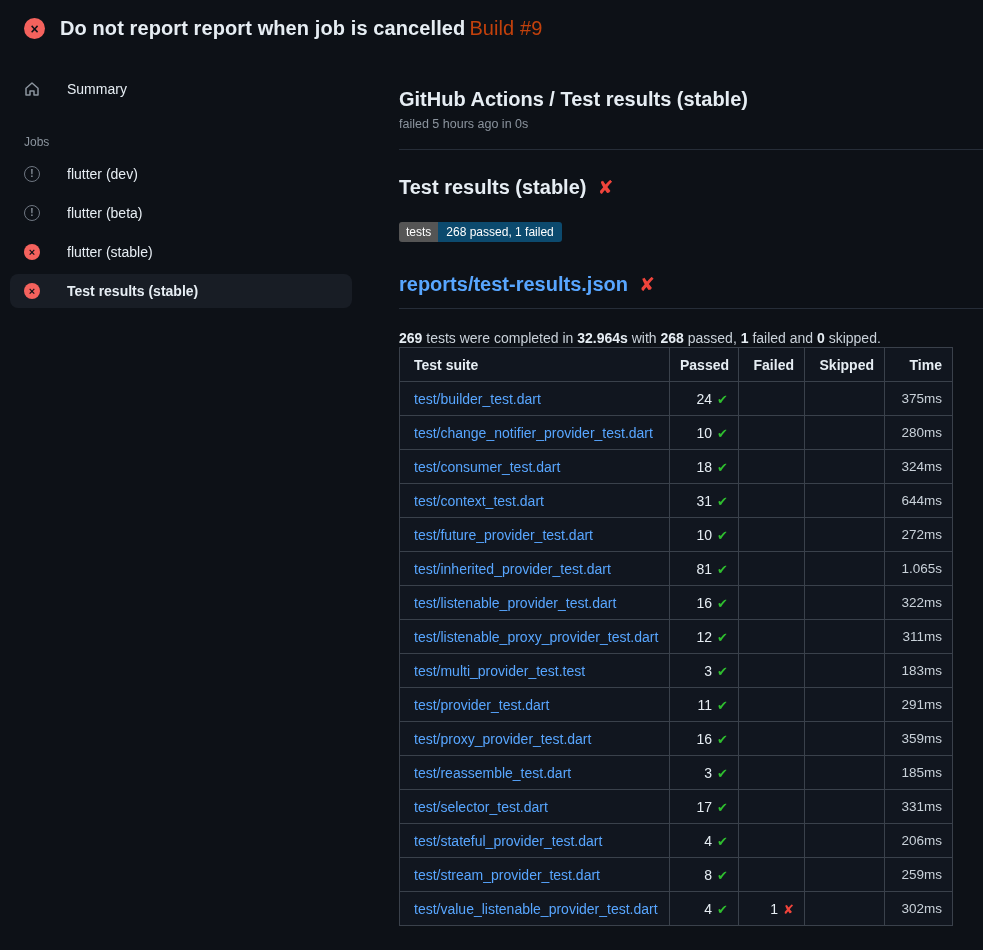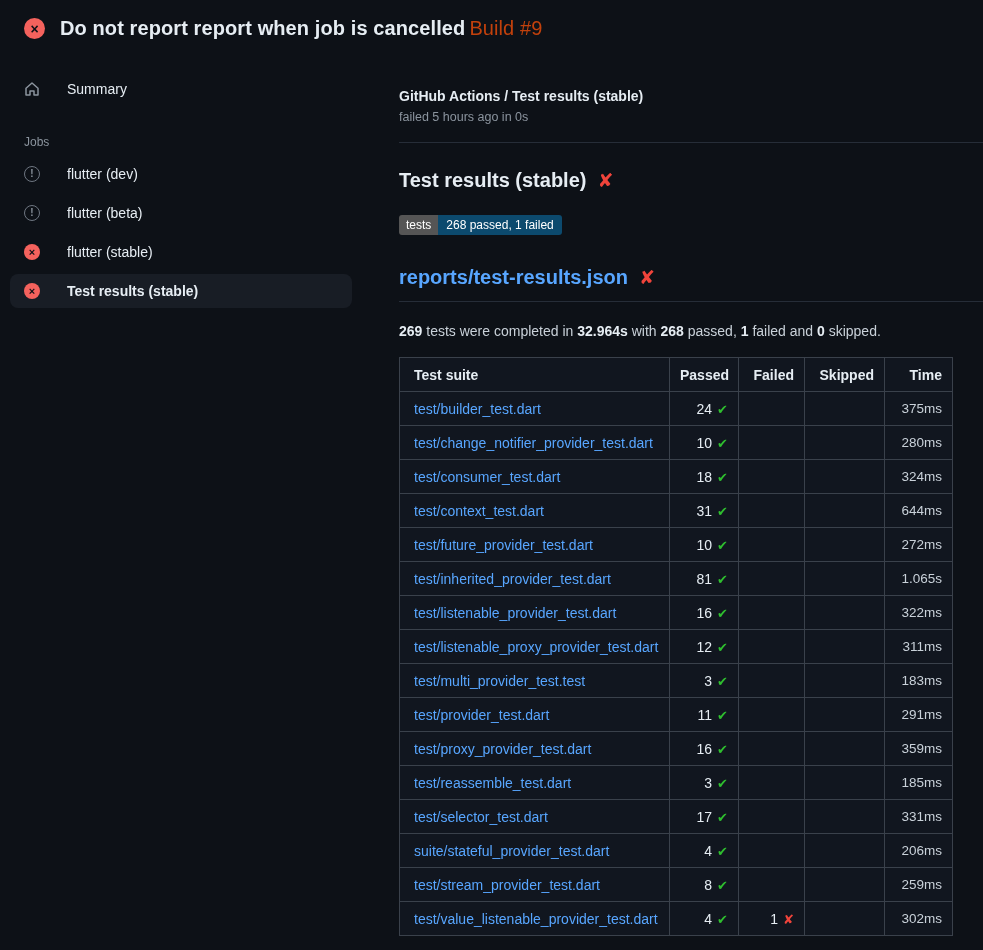--- a/index.html
+++ b/index.html
@@ -36,42 +36,42 @@
     display:flex; align-items:center; gap:27px;
     margin:0 47px 5px 10px; padding:9px 14px;
     border-radius:8px; font-size:14px; color:#e6edf3; cursor:pointer;
   }
   .side-item.selected { background:#181d25; font-weight:700; }
   .side-item .home-icon { width:16px; height:16px; flex:none; }
   .jobs-label { color:#8b949e; font-size:12px; padding:24px 24px 8px 24px; }
 
   
   main { flex:1; min-width:0; padding-top:36px; }
-  .breadcrumb { font-size:14px; font-weight:700; }
+  .breadcrumb { font-size:20px; font-weight:700; }
   .meta { font-size:12.5px; color:#8b949e; margin-top:6px; }
   hr { border:none; border-top:1px solid #262d38; margin:18px 0 0 0; }
 
   h2 { display:flex; align-items:center; gap:11px; font-size:20px; font-weight:700; margin:26px 0 0 0; }
   .xmark {
     color:#f0443b; font-family:"DejaVu Sans",sans-serif;
     font-size:19px; font-weight:700; line-height:1;
   }
   .badge { display:inline-flex; margin-top:23px; font-size:12px; border-radius:3px; overflow:hidden; line-height:1; }
   .badge-key { background:#555555; color:#ffffff; padding:4px 7px; }
   .badge-val { background:#0c4a6e; color:#ffffff; padding:4px 8px; }
 
   h2.report { margin-top:31px; }
   h2.report a { color:#58a6ff; text-decoration:none; cursor:pointer; }
   hr.under-report { margin-top:12px; }
 
   .summary-line { font-size:14px; color:#c9d1d9; margin:21px 0 0 0; }
   .summary-line b { color:#e6edf3; }
 
   
-  table { border-collapse:collapse; table-layout:fixed; width:553px; margin-top:18px; background:#11161f; }
+  table { border-collapse:collapse; table-layout:fixed; width:553px; margin-top:1px; background:#11161f; }
   th, td { border:1px solid #3a414b; height:34px; padding:0 10px; font-size:14px; overflow:hidden; white-space:nowrap; }
   th { font-weight:700; text-align:right; color:#e6edf3; }
   th.suite, td.suite { text-align:left; padding-left:14px; }
   td.num { text-align:right; color:#e6edf3; }
   td.time { text-align:right; color:#c9d1d9; font-size:13.5px; }
   a.suite-link { color:#58a6ff; text-decoration:none; cursor:pointer; }
   .mark { margin-left:5px; font-family:"DejaVu Sans",sans-serif; font-size:13px; font-weight:700; }
   .mark.pass { color:#2fbf2f; }
   .mark.fail { color:#f0443b; }
 </style>
@@ -240,21 +240,21 @@
             <td class="time">185ms</td>
           </tr>
           <tr>
             <td class="suite"><a class="suite-link" href="#">test/selector_test.dart</a></td>
             <td class="num">17<span class="mark pass">✔</span></td>
             <td class="num"></td>
             <td class="num"></td>
             <td class="time">331ms</td>
           </tr>
           <tr>
-            <td class="suite"><a class="suite-link" href="#">suite/stateful_provider_test.dart</a></td>
+            <td class="suite"><a class="suite-link" href="#">test/stateful_provider_test.dart</a></td>
             <td class="num">4<span class="mark pass">✔</span></td>
             <td class="num"></td>
             <td class="num"></td>
             <td class="time">206ms</td>
           </tr>
           <tr>
             <td class="suite"><a class="suite-link" href="#">test/stream_provider_test.dart</a></td>
             <td class="num">8<span class="mark pass">✔</span></td>
             <td class="num"></td>
             <td class="num"></td>

